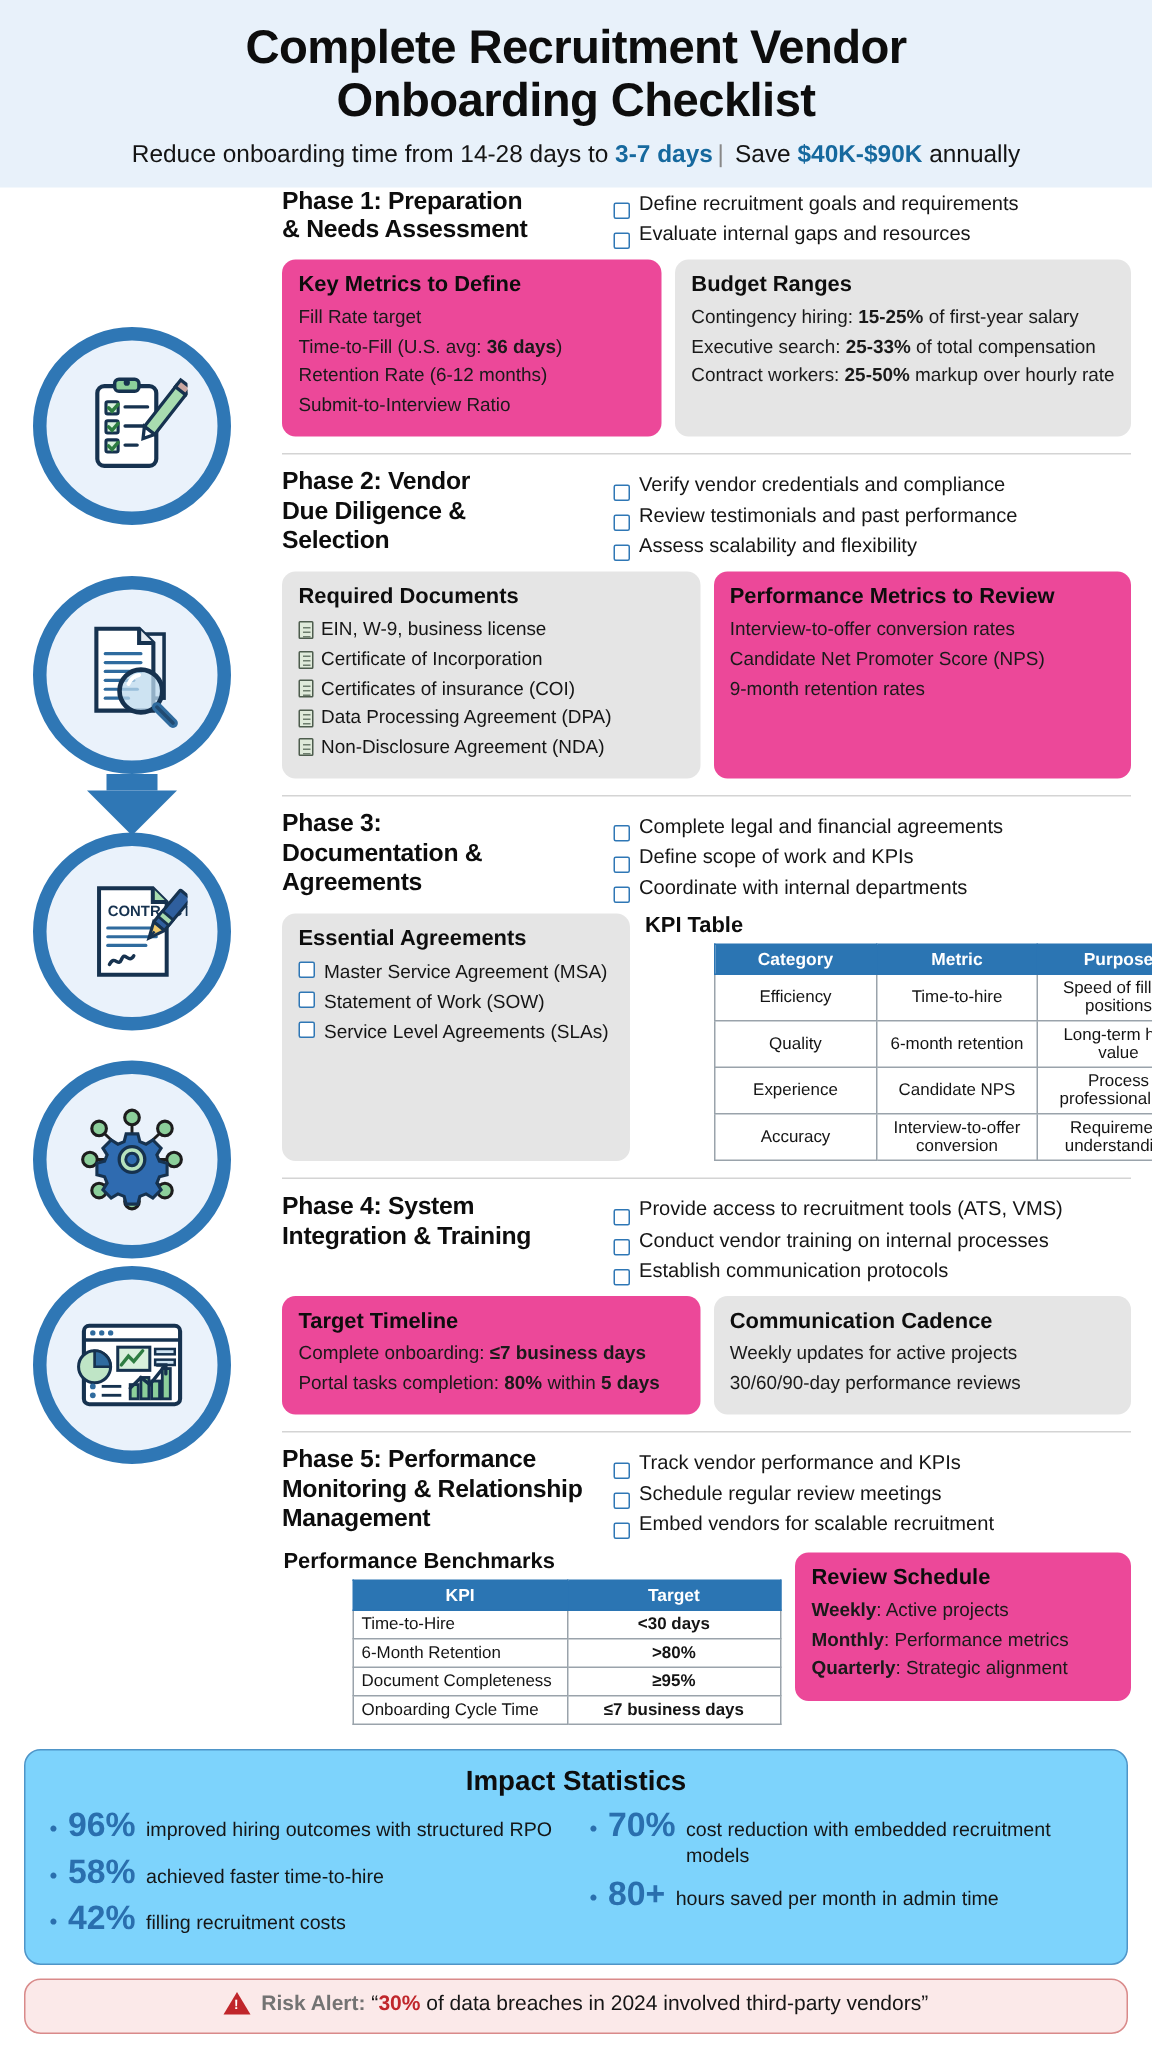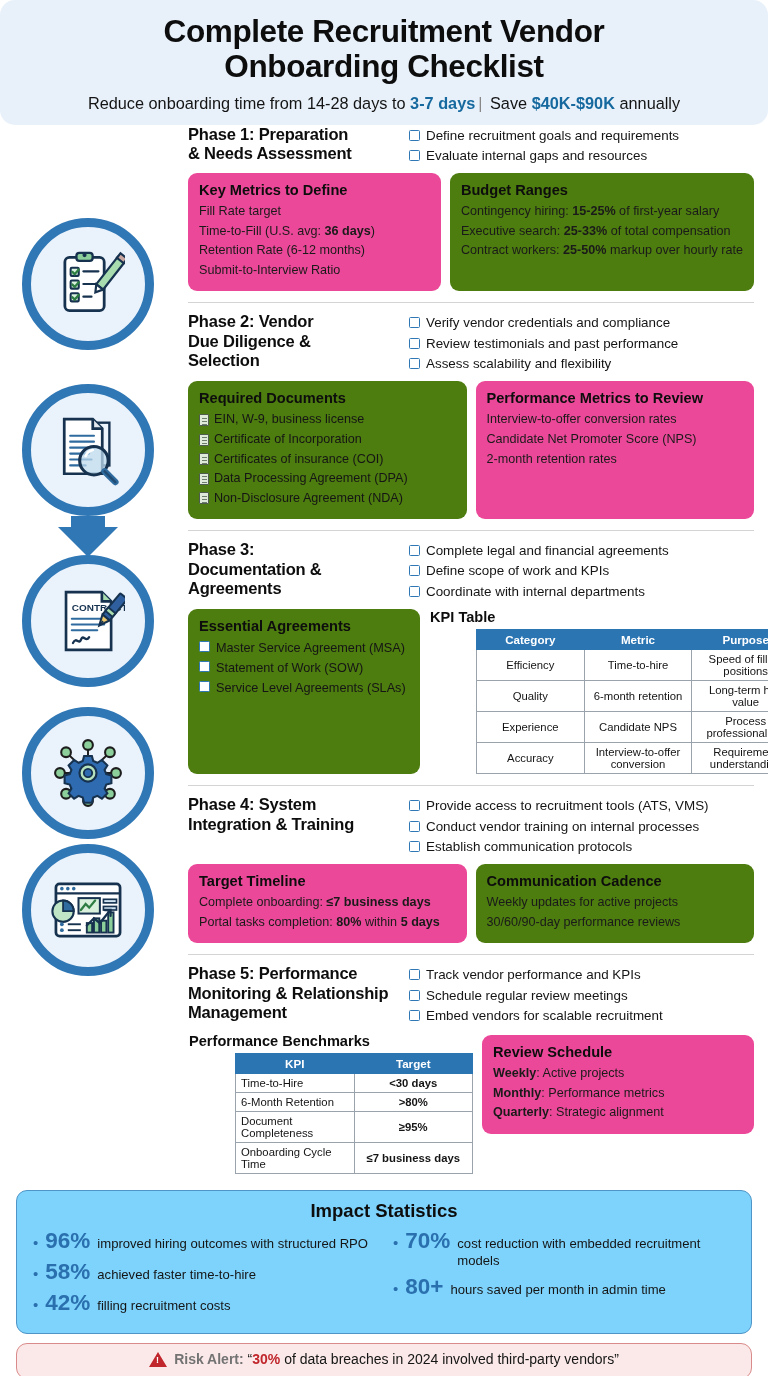--- a/index.html
+++ b/index.html
@@ -10,21 +10,20 @@
     color: #151515;
     overflow: hidden;
   }
   .page { position: relative; width: 768px; height: 1376px; background:#fff; }
 
   
   .header {
     background: #e8f1fa;
     padding: 14px 18px 12px;
     text-align: center;
-    border-radius: 15px;
   }
   .header h1 {
     font-size: 31.5px; line-height: 1.12; font-weight: 700;
     letter-spacing: -0.4px; color: #0d0d0d;
   }
   .header .sub {
     margin-top: 9px; font-size: 16.3px; color: #141414; font-weight: 400;
     white-space: nowrap;
   }
   .header .sub b { color: #16699e; font-weight: 700; }
@@ -55,33 +54,33 @@
   
   .phase { position: relative; padding-bottom: 6px; }
   .phase + .phase { border-top: 1px solid #d4d4d4; padding-top: 9px; margin-top: 5px; }
   .phase-top { display: flex; gap: 8px; }
   .phase-title {
     font-size: 16.5px; font-weight: 700; line-height: 1.18;
     width: 213px; flex: 0 0 213px; color:#0d0d0d; letter-spacing:-0.2px;
   }
   .checks { flex: 1 1 auto; padding-top: 1px; }
   .check-item {
-    display: flex; align-items: flex-start; gap: 6px;
+    display: flex; align-items: flex-end; gap: 6px;
     font-size: 13.4px; line-height: 1.52; color: #151515; white-space: nowrap;
   }
   .cbox {
     width: 11px; height: 11px; flex: 0 0 11px; margin-top: 4px;
     border: 1.6px solid #2f77b5; border-radius: 1.5px; background: #fff;
   }
 
   
   .cards { display: flex; gap: 9px; margin-top: 7px; align-items: stretch; }
   .card { border-radius: 9px; padding: 9px 11px 11px; flex: 1 1 0; }
   .card.blue  { background: #ec4899; }
-  .card.green { background: #4d7c0f; }
+  .card.green { background: #e5e5e5; }
   .card.plain { background: transparent; padding: 0 0 0 1px; }
   .card h3 { font-size: 14.6px; font-weight: 700; margin-bottom: 4px; color:#0d0d0d; }
   .card p  { font-size: 12.6px; line-height: 1.55; color: #1a1a1a; white-space: nowrap; }
   .card p b { font-weight: 700; }
   .doc-line { display:flex; align-items:center; gap:5px; font-size:12.6px; line-height:1.55; }
   .doc-ico {
     width: 10px; height: 12px; flex:0 0 10px; background:#dfeada;
     border:1.3px solid #4d5c4d; border-radius:1px; position:relative;
   }
   .doc-ico:after{
@@ -368,21 +367,21 @@
               </div>
               <div class="doc-line">
                 <span class="doc-ico"></span>
                 <span>Non-Disclosure Agreement (NDA)</span>
               </div>
             </div>
             <div class="card blue">
               <h3>Performance Metrics to Review</h3>
               <p>Interview-to-offer conversion rates</p>
               <p>Candidate Net Promoter Score (NPS)</p>
-              <p>2-month retention rates</p>
+              <p>9-month retention rates</p>
             </div>
           </div>
         </div>
         <div class="phase">
           <div class="phase-top">
             <div class="phase-title">Phase 3:<br>Documentation &amp;<br>Agreements</div>
             <div class="checks">
               <div class="check-item">
                 <span class="cbox"></span>
                 <span>Complete legal and financial agreements</span>
@@ -494,21 +493,21 @@
               </div>
               <div class="check-item">
                 <span class="cbox"></span>
                 <span>Embed vendors for scalable recruitment</span>
               </div>
             </div>
           </div>
           <div class="cards">
             <div class="card plain" style="flex: 0 0 272px;">
               <div class="tbl-title">Performance Benchmarks</div>
-              <table class="kpi-tbl" style="width:238px">
+              <table class="kpi-tbl" style="width:286px">
                 <thead>
                   <tr>
                     <th>KPI</th>
                     <th>Target</th>
                   </tr>
                 </thead>
                 <tbody>
                   <tr>
                     <td class="left">Time-to-Hire</td>
                     <td class=" bold">&lt;30 days</td>

